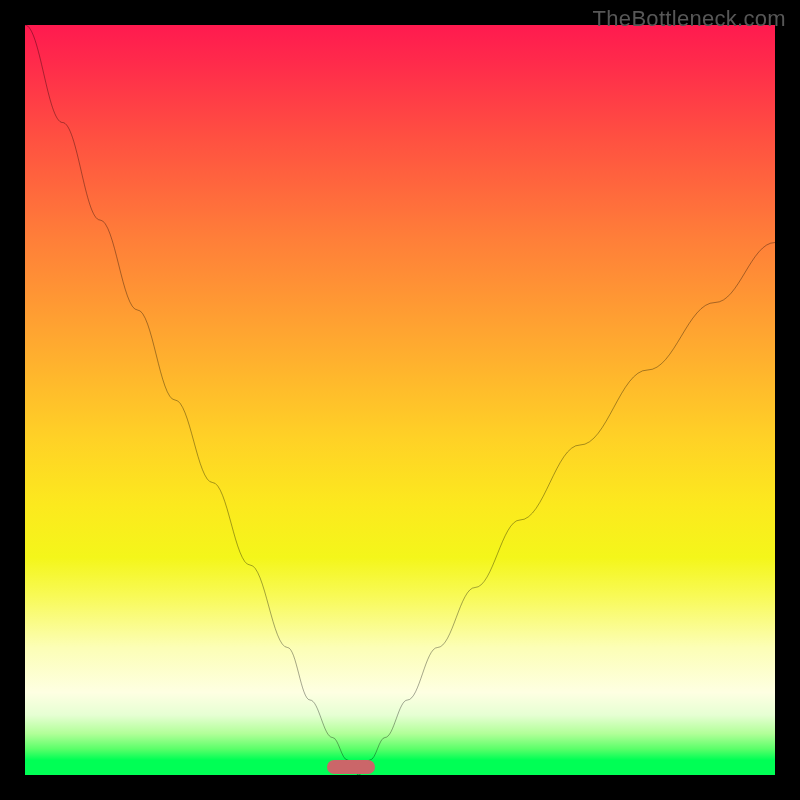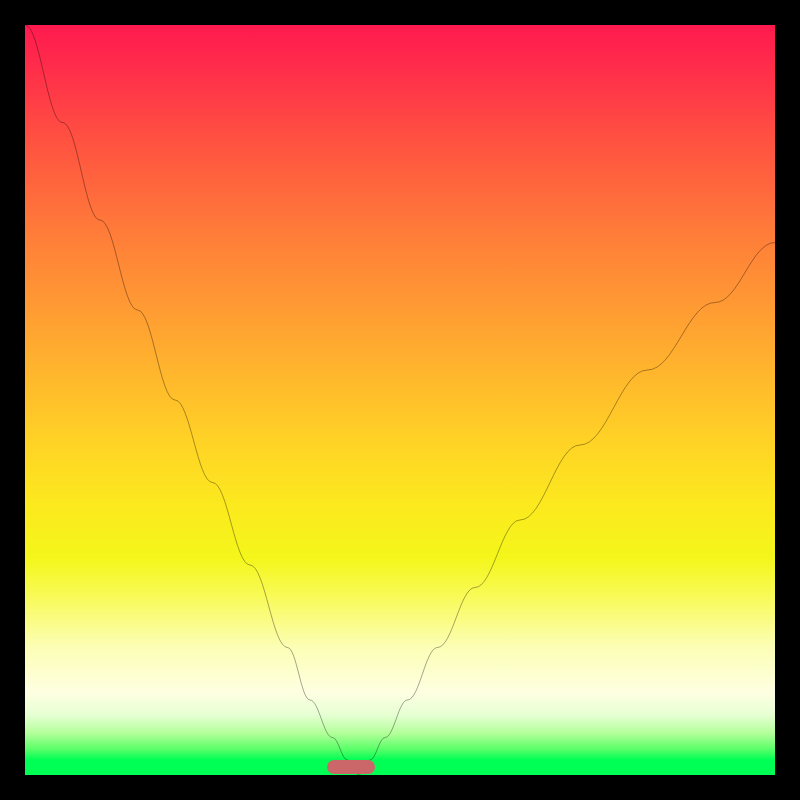--- a/index.html
+++ b/index.html
@@ -69,20 +69,21 @@
     border-radius: 7px;
     background: #cb6669;
     left: 303px;
     bottom: 1px;
   }
 </style>
 </head>
 <body>
 
 <div class="outer">
+  <div class="watermark">TheBottleneck.com</div>
 
   <div class="plot-area">
     <div class="gradient-bg"></div>
 
     <svg class="curves" viewBox="0 0 100 100" preserveAspectRatio="none">
       <g>
         <path d="M 0 0 C 2 0, 3 13, 5 13 C 7 13, 8 26, 10 26 C 12 26, 13 38, 15 38 C 17 38, 18 50, 20 50 C 22 50, 23 61, 25 61 C 27 61, 28 72, 30 72 C 32 72, 33 83, 35 83 C 36.2 83, 36.8 90, 38 90 C 39.2 90, 39.8 95, 41 95 C 41.8 95, 42.2 98, 43 98 C 43.6 98, 43.9 100, 44.5 100" fill="none" stroke="#000" stroke-width="0.35" vector-effect="non-scaling-stroke"></path>
         <path d="M 44.5 100 C 45.1 100, 45.4 98, 46 98 C 46.8 98, 47.2 95, 48 95 C 49.2 95, 49.8 90, 51 90 C 52.6 90, 53.4 83, 55 83 C 57 83, 58 75, 60 75 C 62.4 75, 63.6 66, 66 66 C 69.2 66, 70.8 56, 74 56 C 77.6 56, 79.4 46, 83 46 C 86.6 46, 88.4 37, 92 37 C 95.2 37, 96.8 29, 100 29" fill="none" stroke="#000" stroke-width="0.35" vector-effect="non-scaling-stroke"></path>
       </g>
     </svg>

